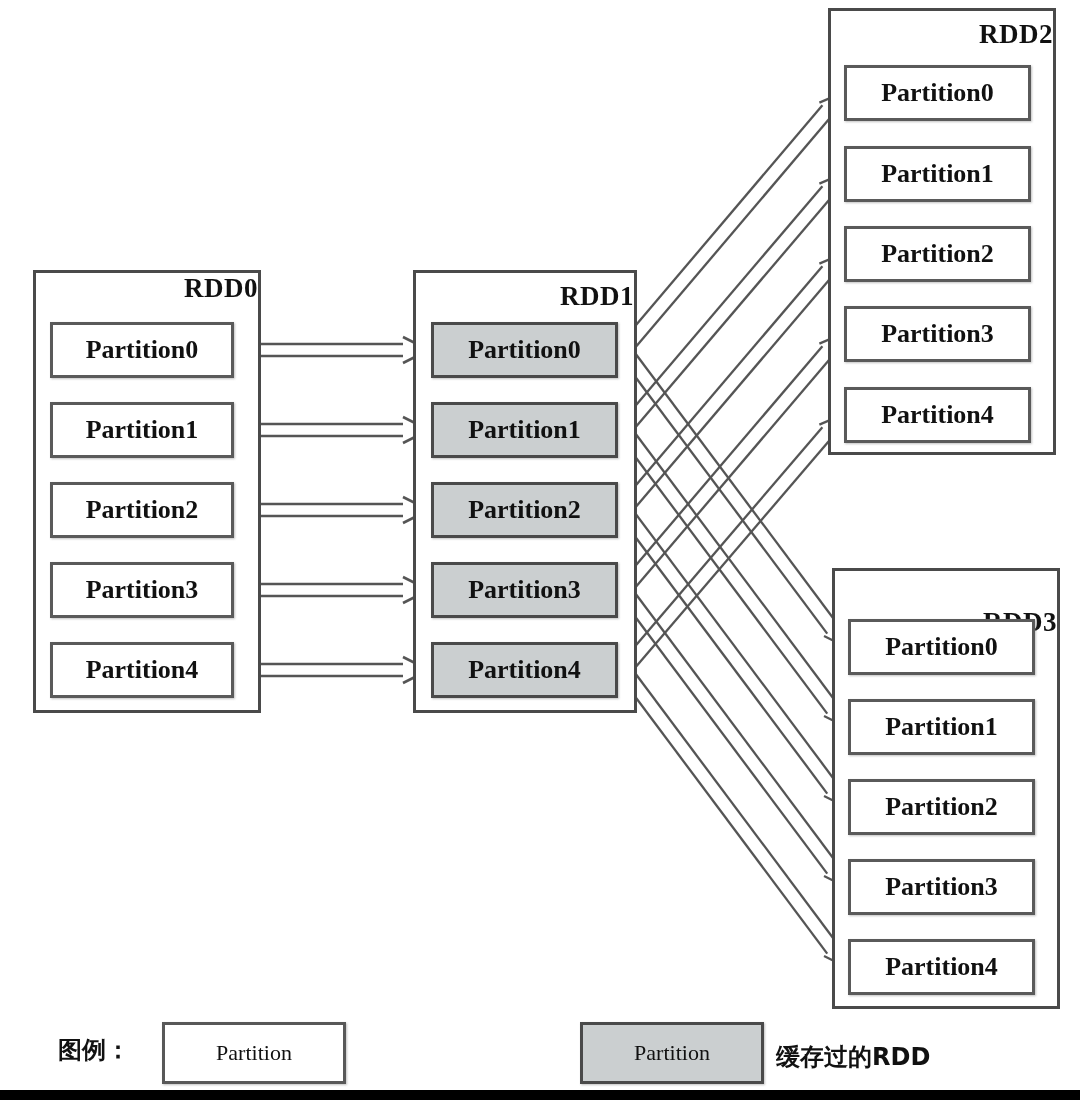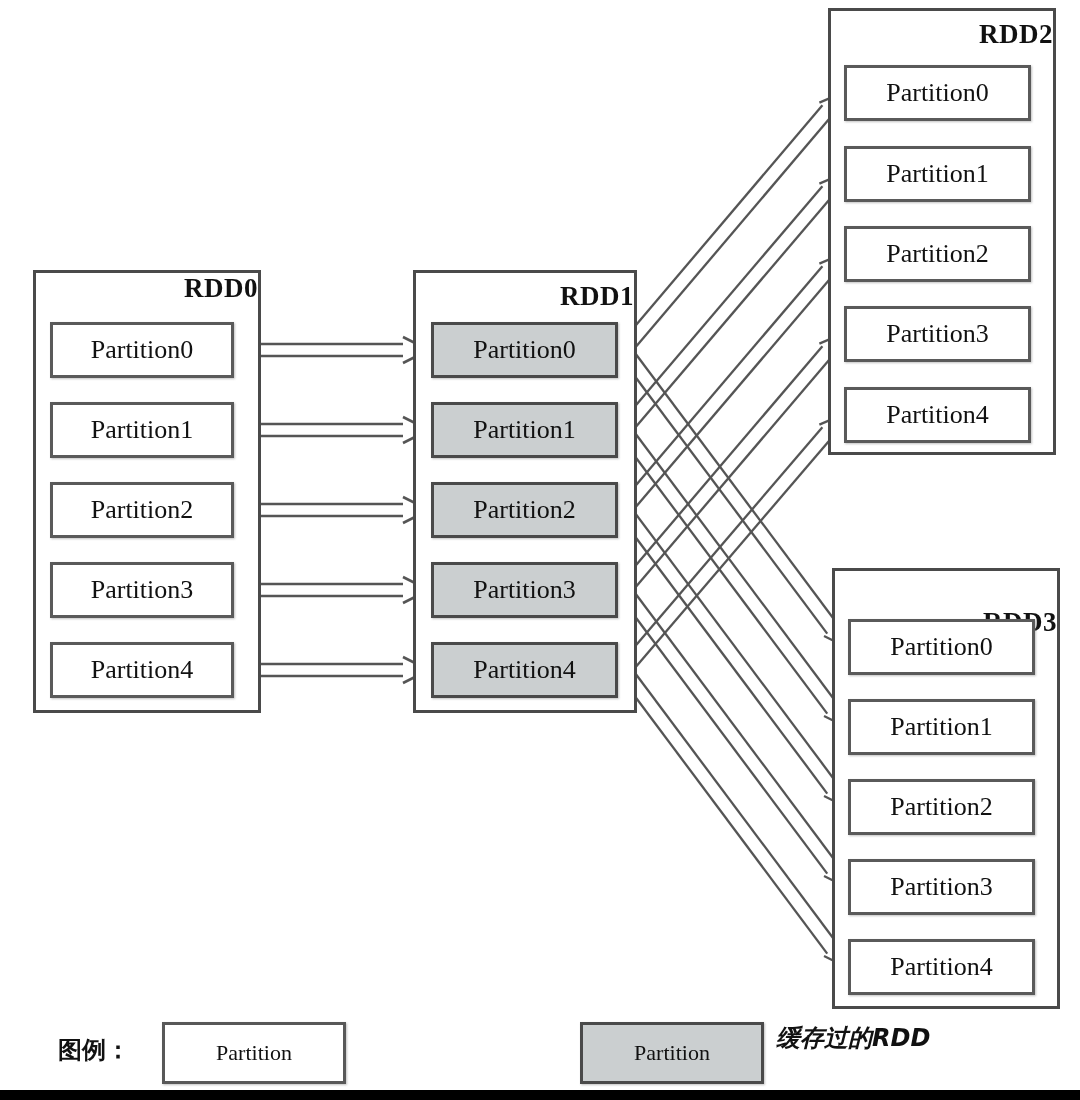--- a/index.html
+++ b/index.html
@@ -49,20 +49,21 @@
     box-sizing: border-box;
     border: 3px solid #5a5a5a;
     background: #ffffff;
     display: flex;
     align-items: center;
     justify-content: center;
     font-size: 26px;
     color: #111111;
     box-shadow: 1px 1px 2px rgba(120,120,120,0.45);
     font-family: "Liberation Serif", "DejaVu Serif", serif;
+    font-weight: bold;
   }
   .partition.cached {
     background: #cbcfd0;
     border-color: #4a4a4a;
   }
   
   #legend {
     position: absolute;
     left: 0;
     top: 1018px;
@@ -249,17 +250,17 @@
 
     <div class="legend-box" style="left:162px; top:4px; width:184px; height:62px;">
       <span>Partition</span>
     </div>
 
 
     <div class="legend-box cached" style="left:580px; top:4px; width:184px; height:62px;">
       <span>Partition</span>
     </div>
 
-    <span class="legend-label cjk" style="left:776px; top:4px;font-style:italic;">缓存过的RDD</span>
+    <span class="legend-label cjk" style="left:776px; top:23px;">缓存过的RDD</span>
   </div>
 
   <div id="bottom-bar"></div>
 </div>
 
 </body></html>

